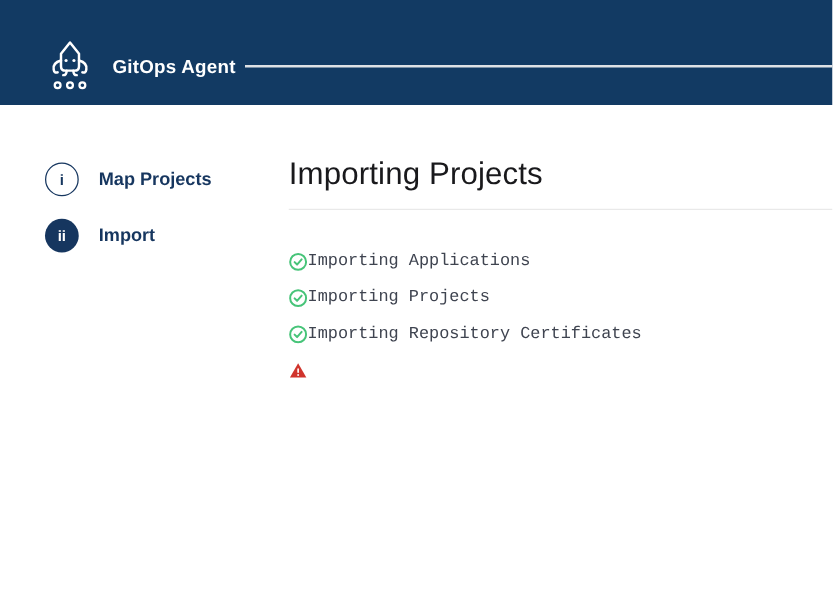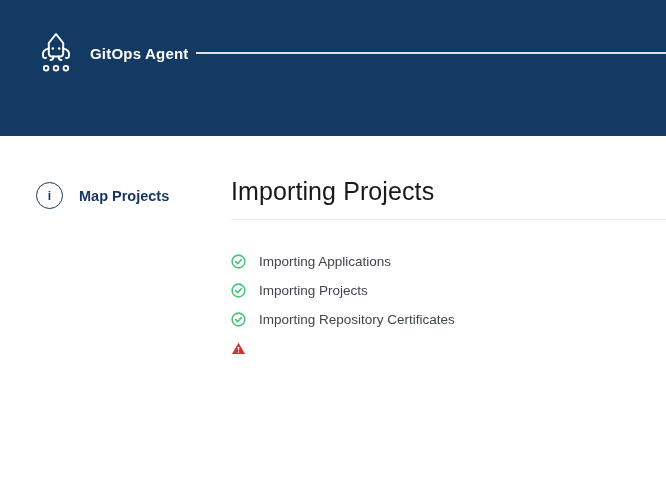--- a/index.html
+++ b/index.html
@@ -14,21 +14,21 @@
     --navy: #16365f;
     --success: #47c479;
     --error: #d0342c;
     --text: #3f4450;
     --divider: #e9e9e9;
   }
 
   
   .app-header {
     position: relative;
-    height: 136px;
+    height: 84px;
     background: var(--header-bg);
   }
   .logo-icon {
     position: absolute;
     left: 38px; top: 30px;
     width: 36px; height: 44px;
   }
   .app-title {
     position: absolute;
     left: 90px; top: 46px;
@@ -101,22 +101,22 @@
   }
   .title-rule {
     margin-top: 13px;
     height: 1px;
     background: var(--divider);
   }
   .status-list { margin-top: 27px; }
   .status-row {
     display: flex;
     align-items: center;
-    gap: 13px;
     height: 29px;
+    font-family: Liberation Mono, monospace;
   }
   .status-icon {
     width: 15px; height: 15px;
     display: flex;
     align-items: center;
     justify-content: center;
     flex: 0 0 15px;
   }
   .status-label {
     font-size: 13.5px;
@@ -150,20 +150,24 @@
   <span class="header-rule"></span>
 </header>
 
 <div class="content">
 
   <nav class="wizard">
     <div class="wizard-step">
       <span class="step-circle outlined">i</span>
       <span class="step-label">Map Projects</span>
     </div>
+    <div class="wizard-step">
+      <span class="step-circle filled">ii</span>
+      <span class="step-label">Import</span>
+    </div>
   </nav>
 
   <main class="main-pane">
     <h1 class="page-title">Importing Projects</h1>
     <div class="title-rule"></div>
 
     <div class="status-list">
 
         <div class="status-row success">
           <span class="status-icon success-glyph">

